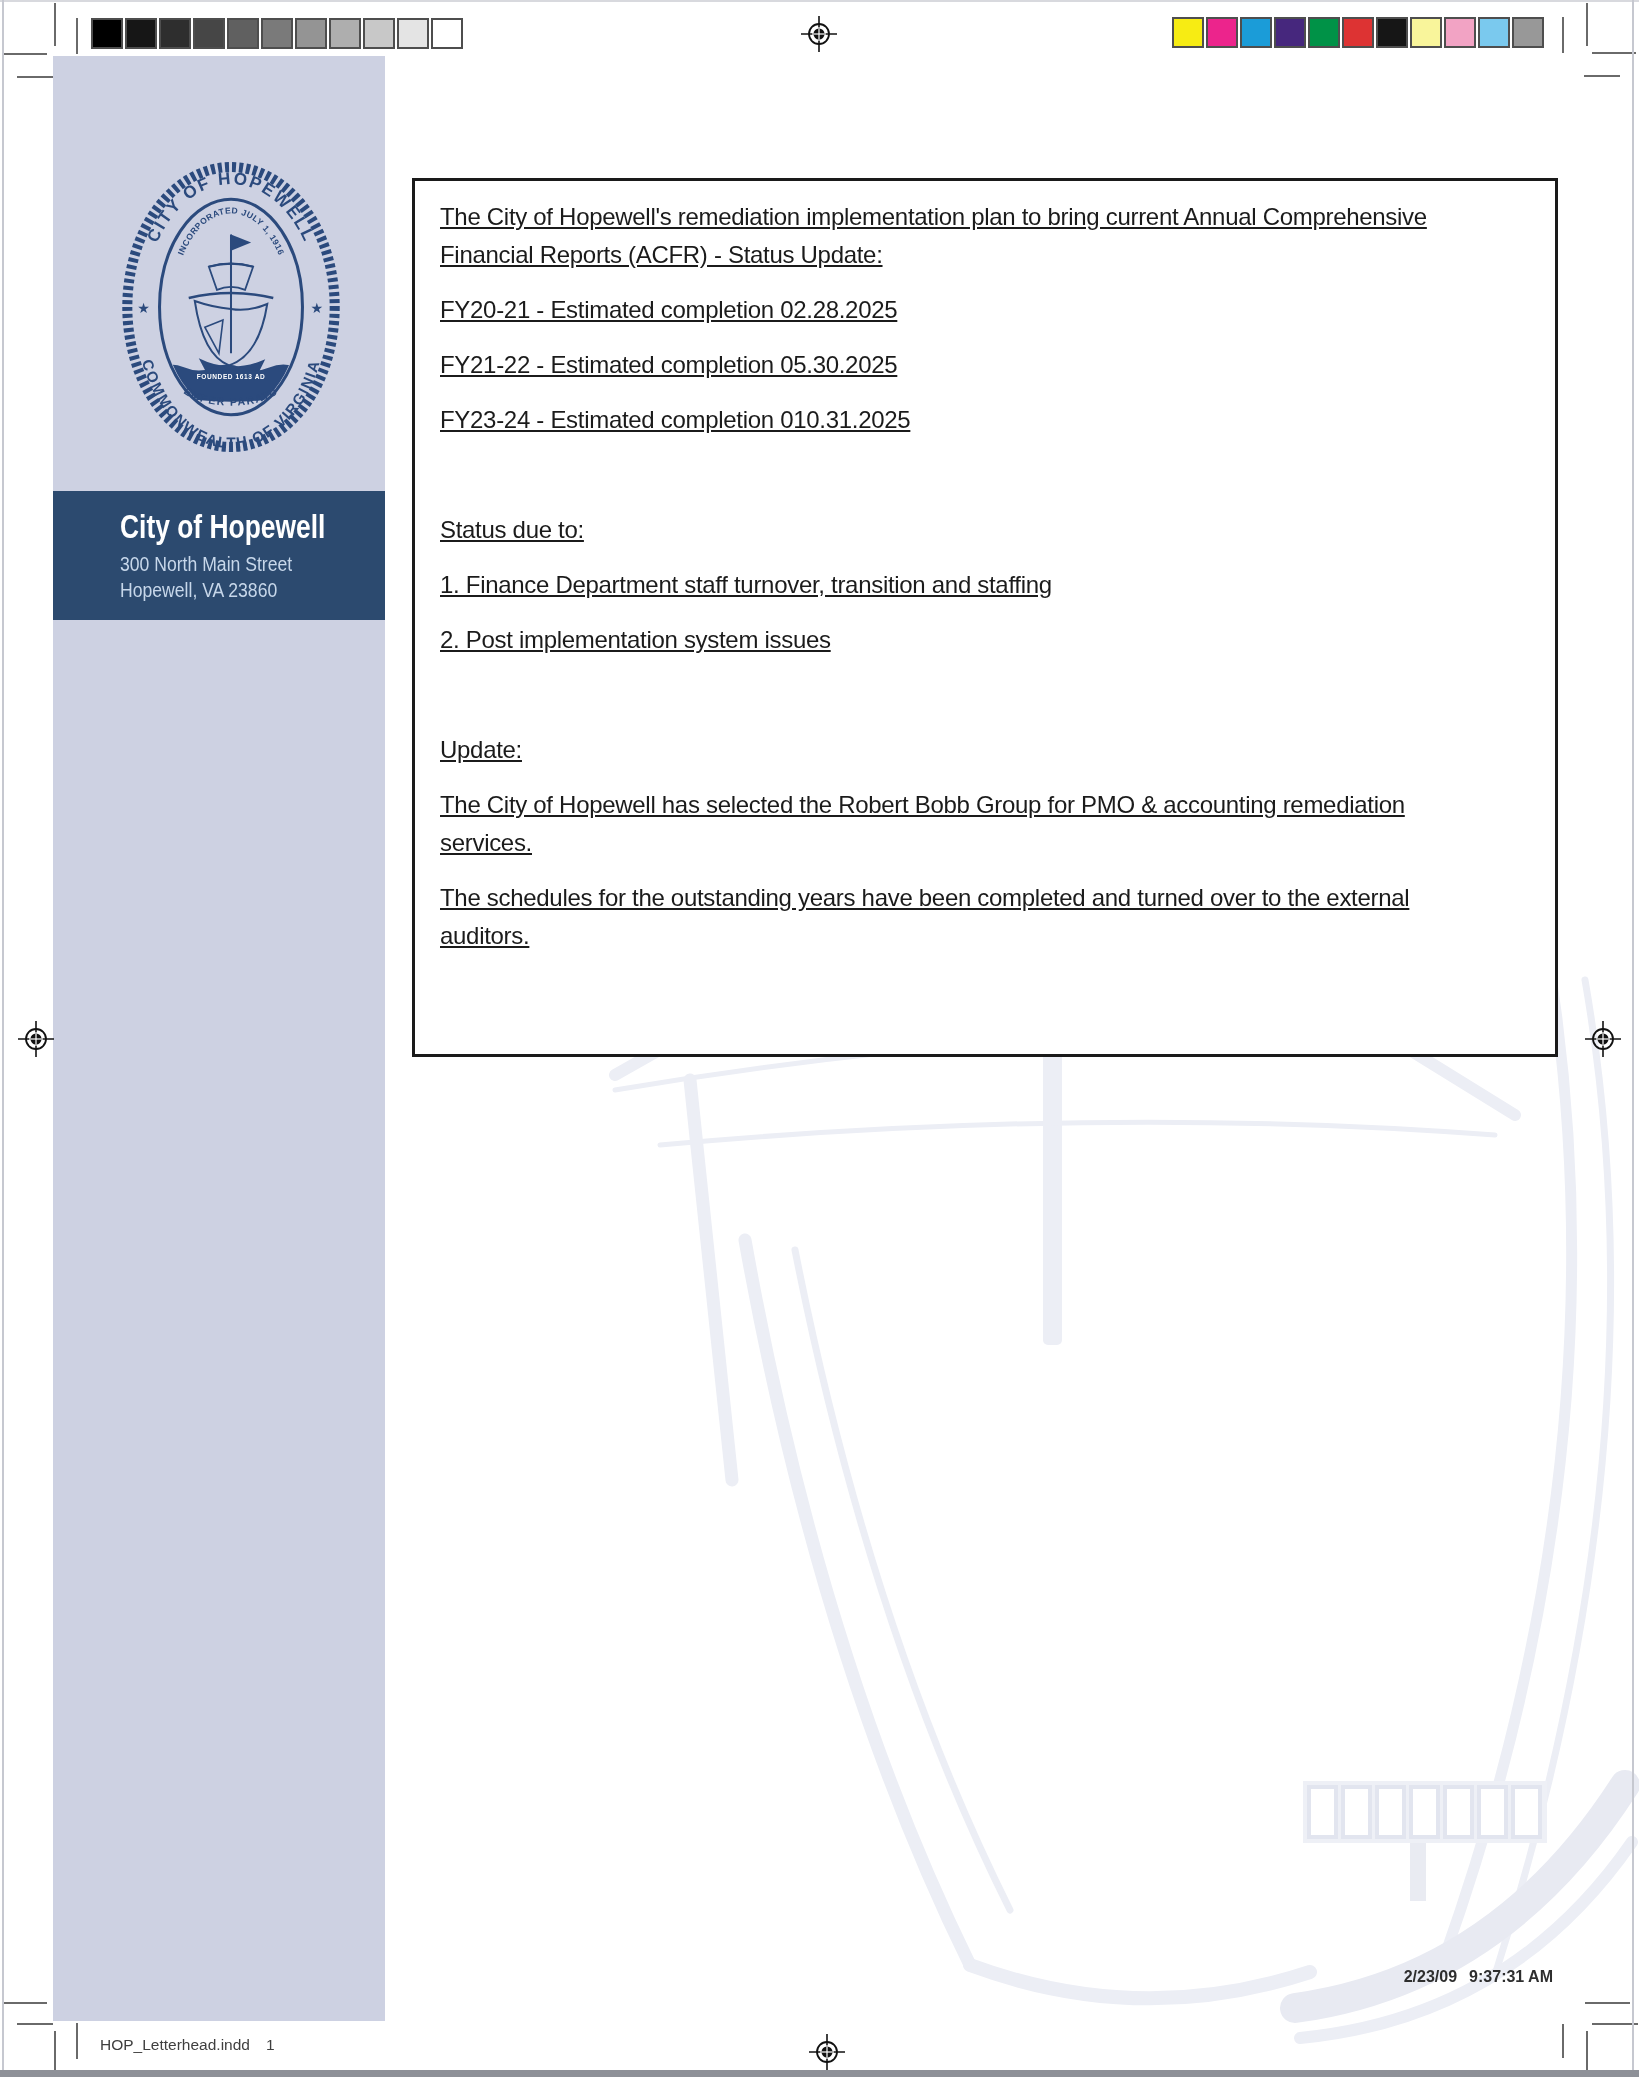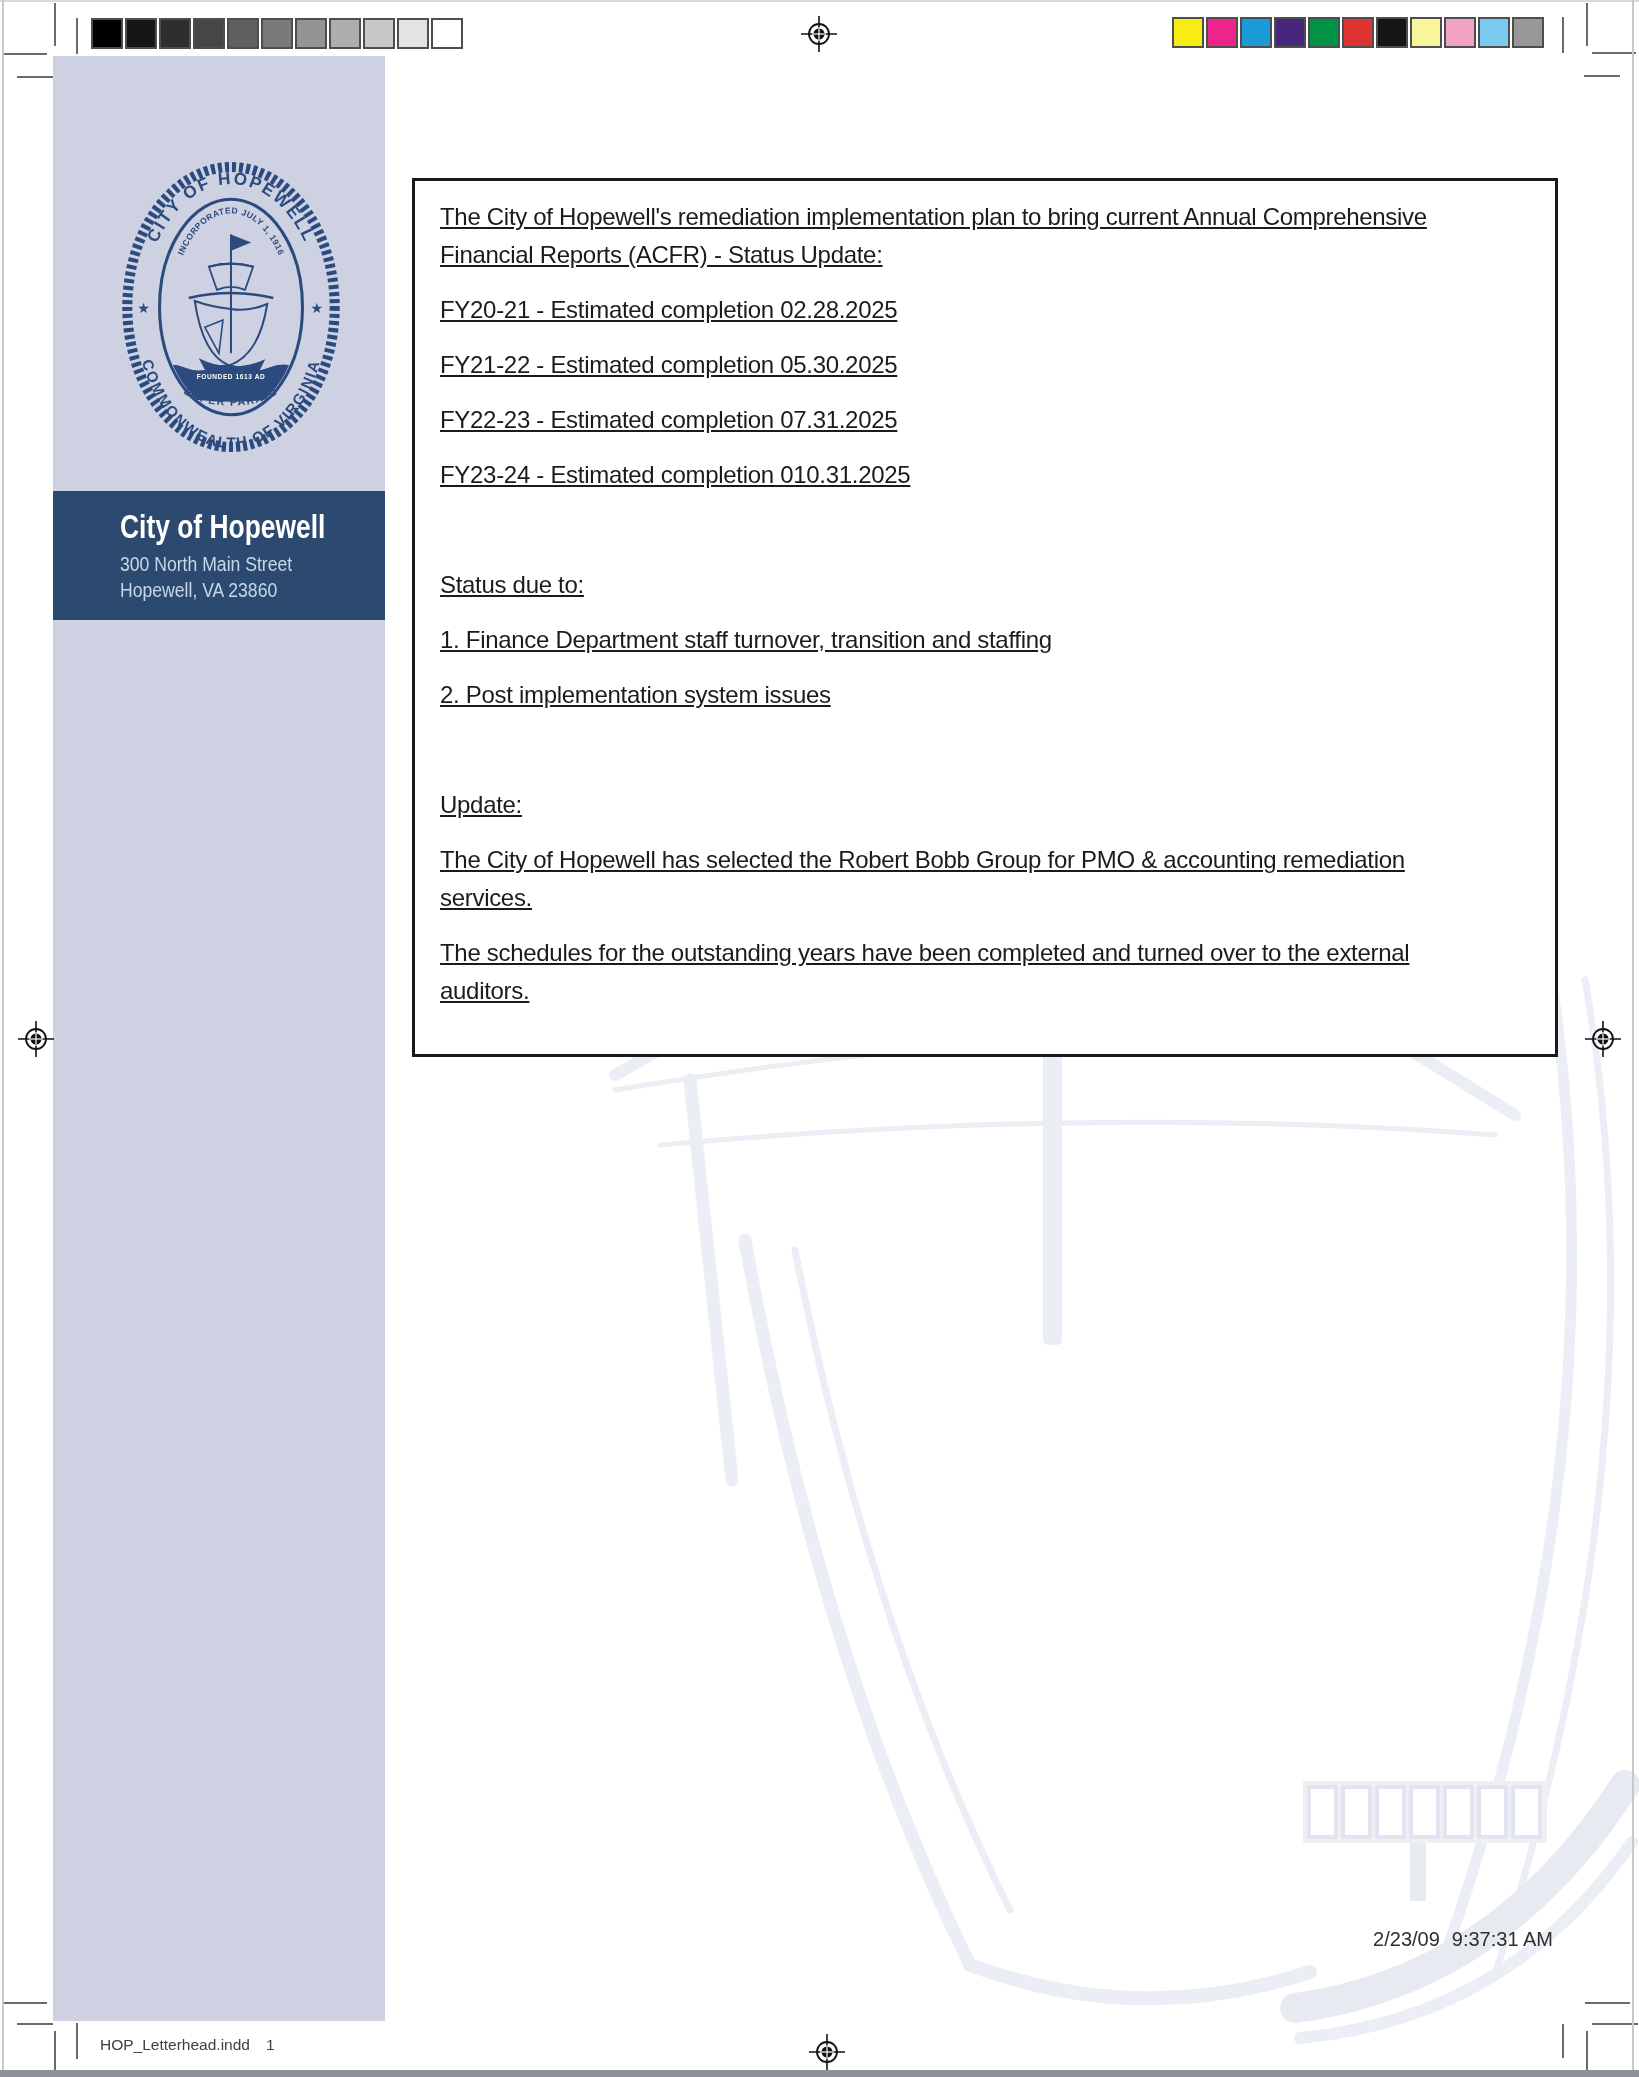--- a/index.html
+++ b/index.html
@@ -40,21 +40,21 @@
     box-sizing:border-box;background:#ffffff;padding:17px 16px 0 25px;z-index:4;
     font-size:24px;letter-spacing:-0.3px;line-height:38px;color:#1b1b1b;text-decoration:underline;}
   .statusbox p{margin:0 0 17px 0;}
   .blankline{height:55px;}
 
   
   .watermark{position:absolute;left:540px;top:780px;width:1099px;height:1285px;z-index:1;}
 
   
   .footer-left{position:absolute;left:100px;top:2036px;font-size:15.5px;color:#3f3f3f;display:flex;gap:16px;z-index:8;}
-  .footer-right{position:absolute;top:1928px;right:86px;font-size:20px;color:#2e2e2e;display:flex;gap:12px;z-index:8;}
+  .footer-right{position:absolute;top:1968px;right:86px;font-size:16px;color:#2e2e2e;display:flex;gap:12px;z-index:8;font-weight:bold;}
 </style>
 </head>
 <body>
 
 <div class="page">
 
   <svg class="watermark" viewBox="0 0 1099 1285" fill="none">
     <g stroke="#eceef5" stroke-linecap="round">
       <rect x="503" y="35" width="19" height="530" rx="5" fill="#eceef5" stroke="none"></rect>
       <line x1="75" y1="295" x2="505" y2="52" stroke-width="12"></line>
@@ -219,21 +219,20 @@
     </div>
   </div>
 
   <div class="statusbox">
     <p>
       <span style="display:block">The City of Hopewell's remediation implementation plan to bring current Annual Comprehensive</span>
       <span style="display:block">Financial Reports (ACFR) - Status Update:</span>
     </p>
     <p>FY20-21 - Estimated completion 02.28.2025</p>
     <p>FY21-22 - Estimated completion 05.30.2025</p>
-    <p>FY22-23 - Estimated completion 07.31.2025</p>
     <p>FY23-24 - Estimated completion 010.31.2025</p>
     <div class="blankline"></div>
     <p>Status due to:</p>
     <p>1. Finance Department staff turnover, transition and staffing</p>
     <p>2. Post implementation system issues</p>
     <div class="blankline"></div>
     <p>Update:</p>
     <p>
       <span style="display:block">The City of Hopewell has selected the Robert Bobb Group for PMO &amp; accounting remediation</span>
       <span style="display:block">services.</span>

